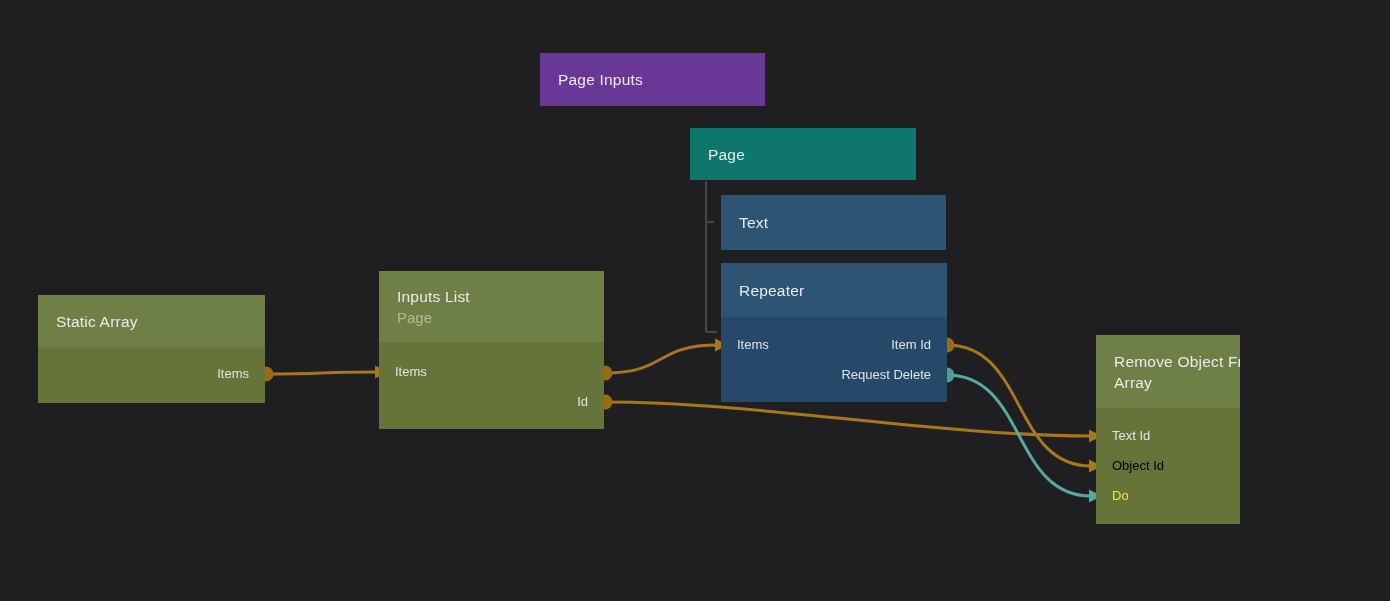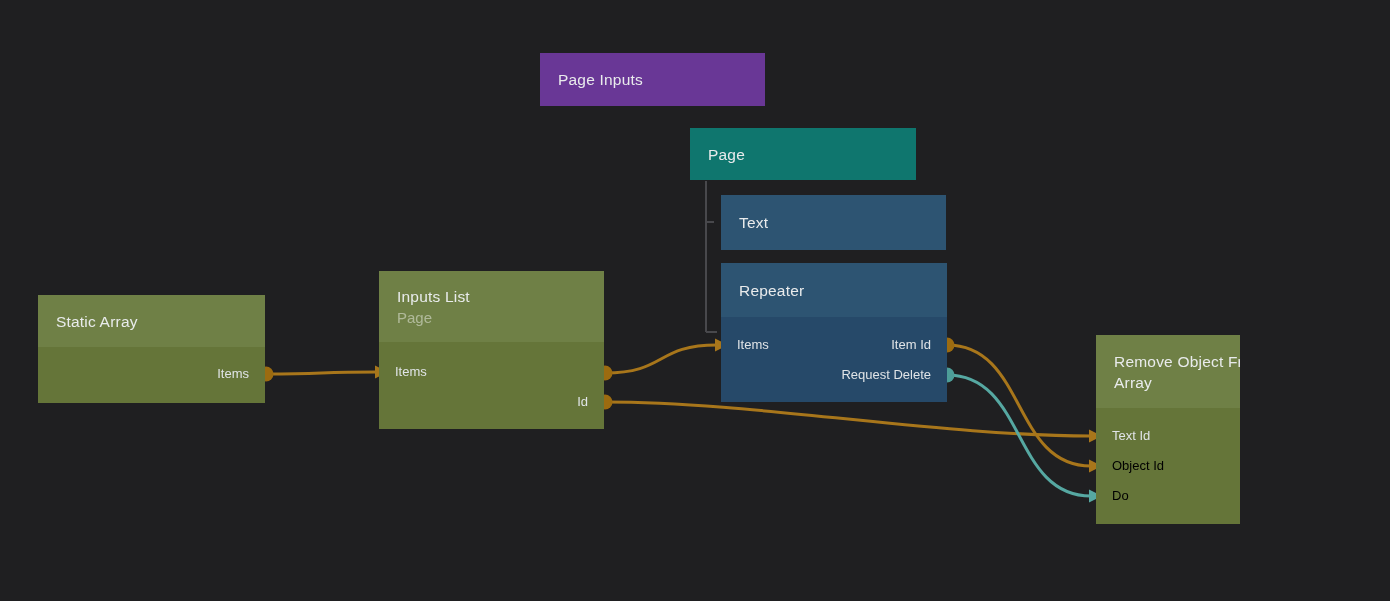--- a/index.html
+++ b/index.html
@@ -113,15 +113,15 @@
       <div class="port port-in" style="top: 90px; color: rgb(224, 228, 231);">Items</div>
       <div class="port port-out" style="top: 91px; color: rgb(224, 228, 231);"></div>
       <div class="port port-out" style="top: 120px; color: rgb(224, 228, 231);">Id</div>
     </div>
     <div class="node" style="left: 1096px; top: 335px; width: 226px; height: 189px; background: rgb(101, 117, 57);">
       <div class="node-header" style="height: 73px; background: rgb(111, 128, 70);">
         <div class="node-title" style="color: rgb(233, 235, 236);">Remove Object From Array</div>
       </div>
       <div class="port port-in" style="top: 90px; color: rgb(224, 228, 231);">Text Id</div>
       <div class="port port-in" style="top: 120px; color: #000000;">Object Id</div>
-      <div class="port port-in" style="top: 150px; color: #000000;">Do</div>
+      <div class="port port-in" style="top: 150px; color: #fde047;">Do</div>
     </div>
   </div>
 
 </body></html>

